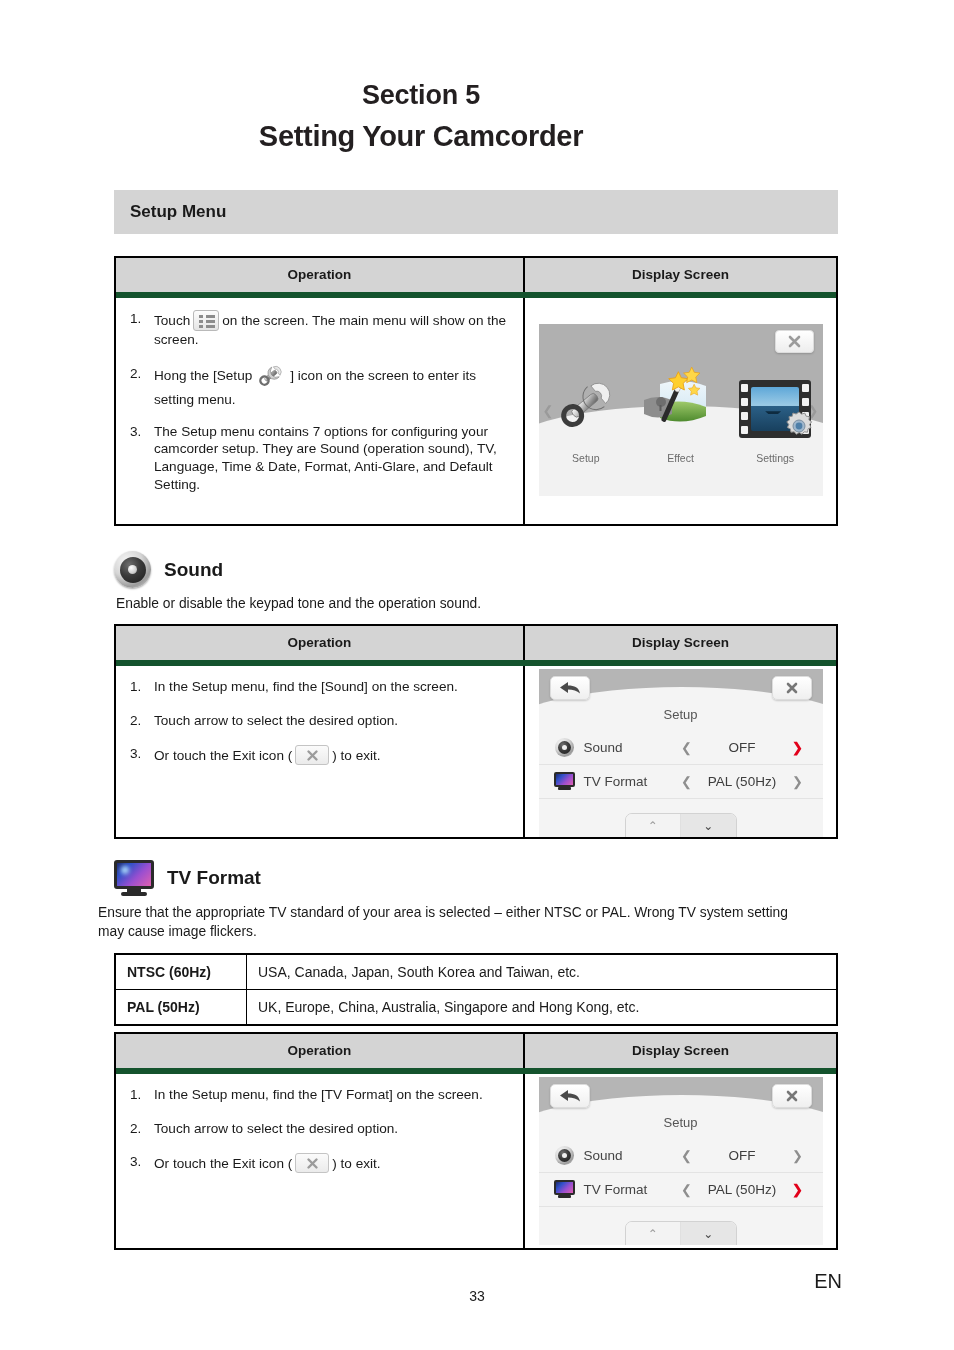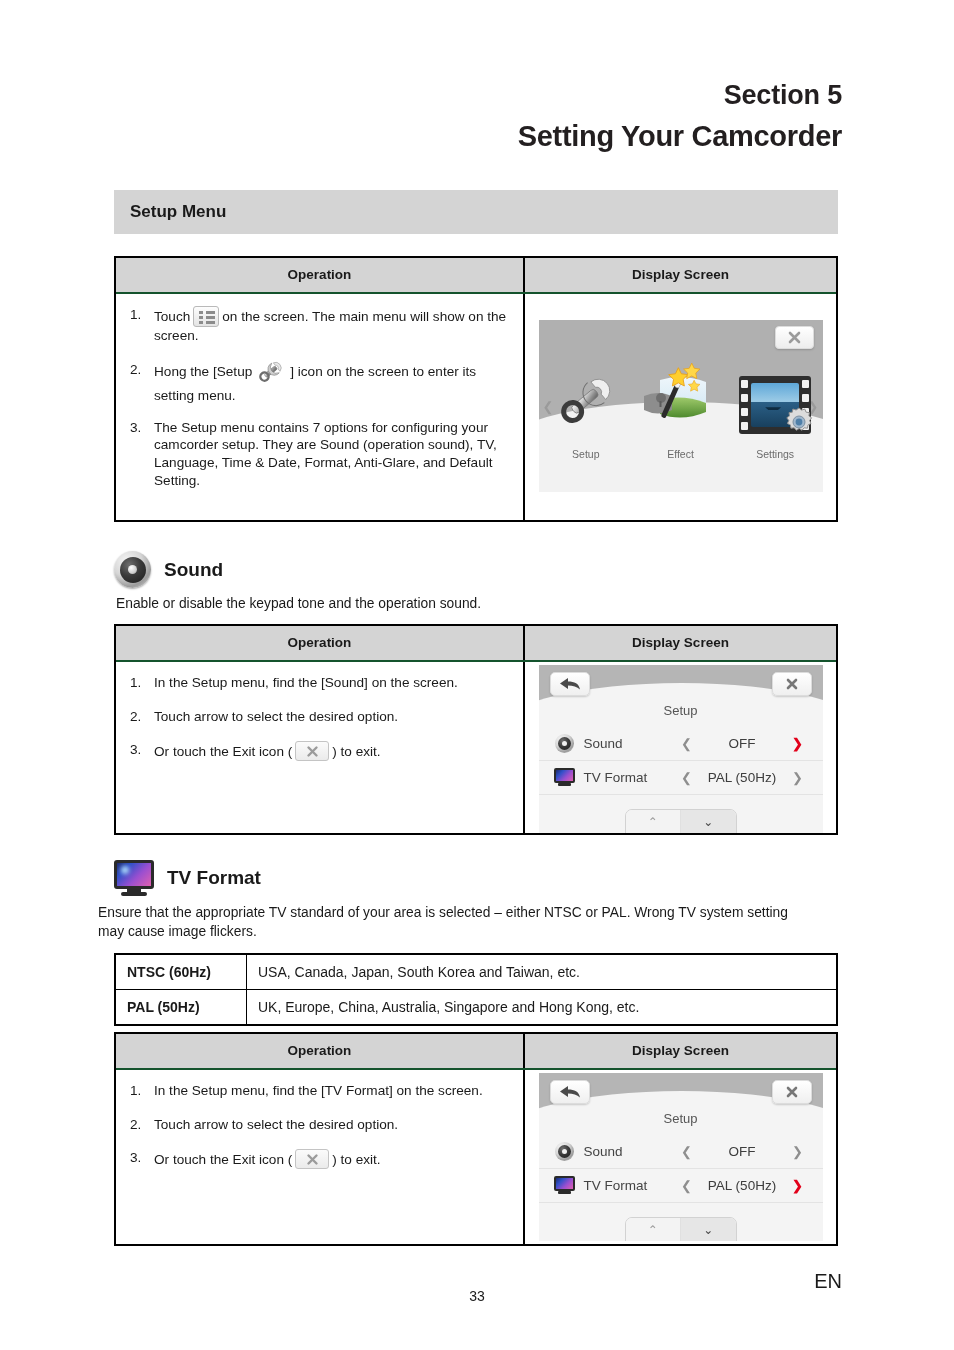--- a/index.html
+++ b/index.html
@@ -10,21 +10,21 @@
     background: #ffffff;
     font-family: "Liberation Sans", sans-serif;
     color: #1a1a1a;
     position: relative;
     overflow: hidden;
   }
 
   .page { position: relative; width: 954px; height: 1350px; }
 
   
-  .hdr { position: absolute; left: 0; right: 112px; top: 78px; text-align: right; }
+  .hdr { position: absolute; left: 0; right: 112px; top: 78px; text-align: center; }
   .hdr-section {
     font-size: 27px; font-weight: bold; letter-spacing: -0.2px;
     line-height: 34px; color: #231f20;
   }
   .hdr-title {
     font-size: 29px; font-weight: bold; letter-spacing: -0.3px;
     line-height: 40px; margin-top: 4px; color: #231f20;
   }
 
   
@@ -33,21 +33,21 @@
     background: #d4d4d4; display: flex; align-items: center;
   }
   .banner-text { font-size: 17px; font-weight: bold; padding-left: 16px; color: #1a1a1a; }
 
   
   .tbl {
     position: absolute; left: 114px; width: 724px;
     border: 2px solid #000; border-collapse: collapse;
   }
   .tbl .row { display: flex; }
-  .tbl .hdr-row { background: #d4d4d4; border-bottom: 2px solid #14532d; }
+  .tbl .hdr-row { background: #d4d4d4; border-bottom: 6px solid #14532d; }
   .col-op { width: 409px; border-right: 2px solid #000; }
   .col-ds { width: 311px; }
   .th {
     font-size: 13.5px; font-weight: bold; text-align: center;
     padding: 9px 4px 10px; color: #1a1a1a;
   }
   .td-op { padding: 12px 10px 12px 12px; }
   .td-ds { padding: 0; display: flex; align-items: flex-start; justify-content: center; }
 
   

